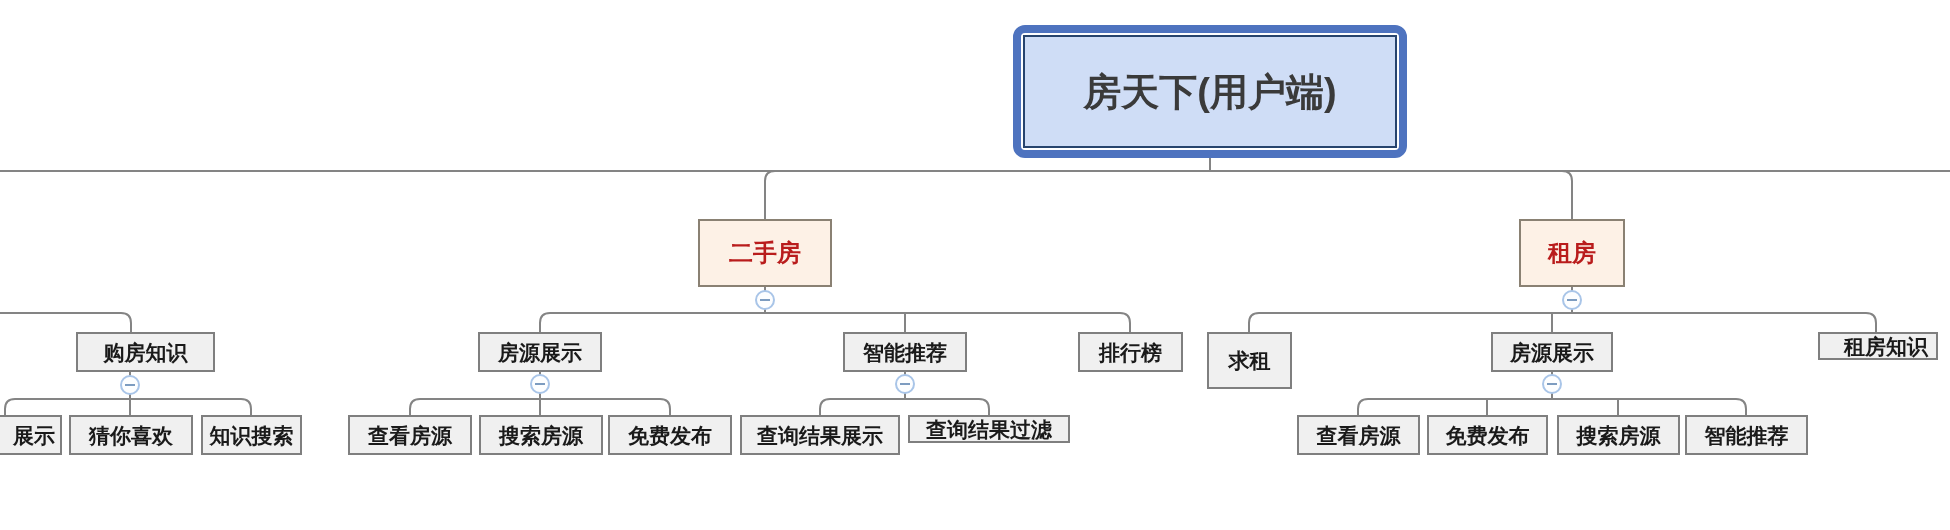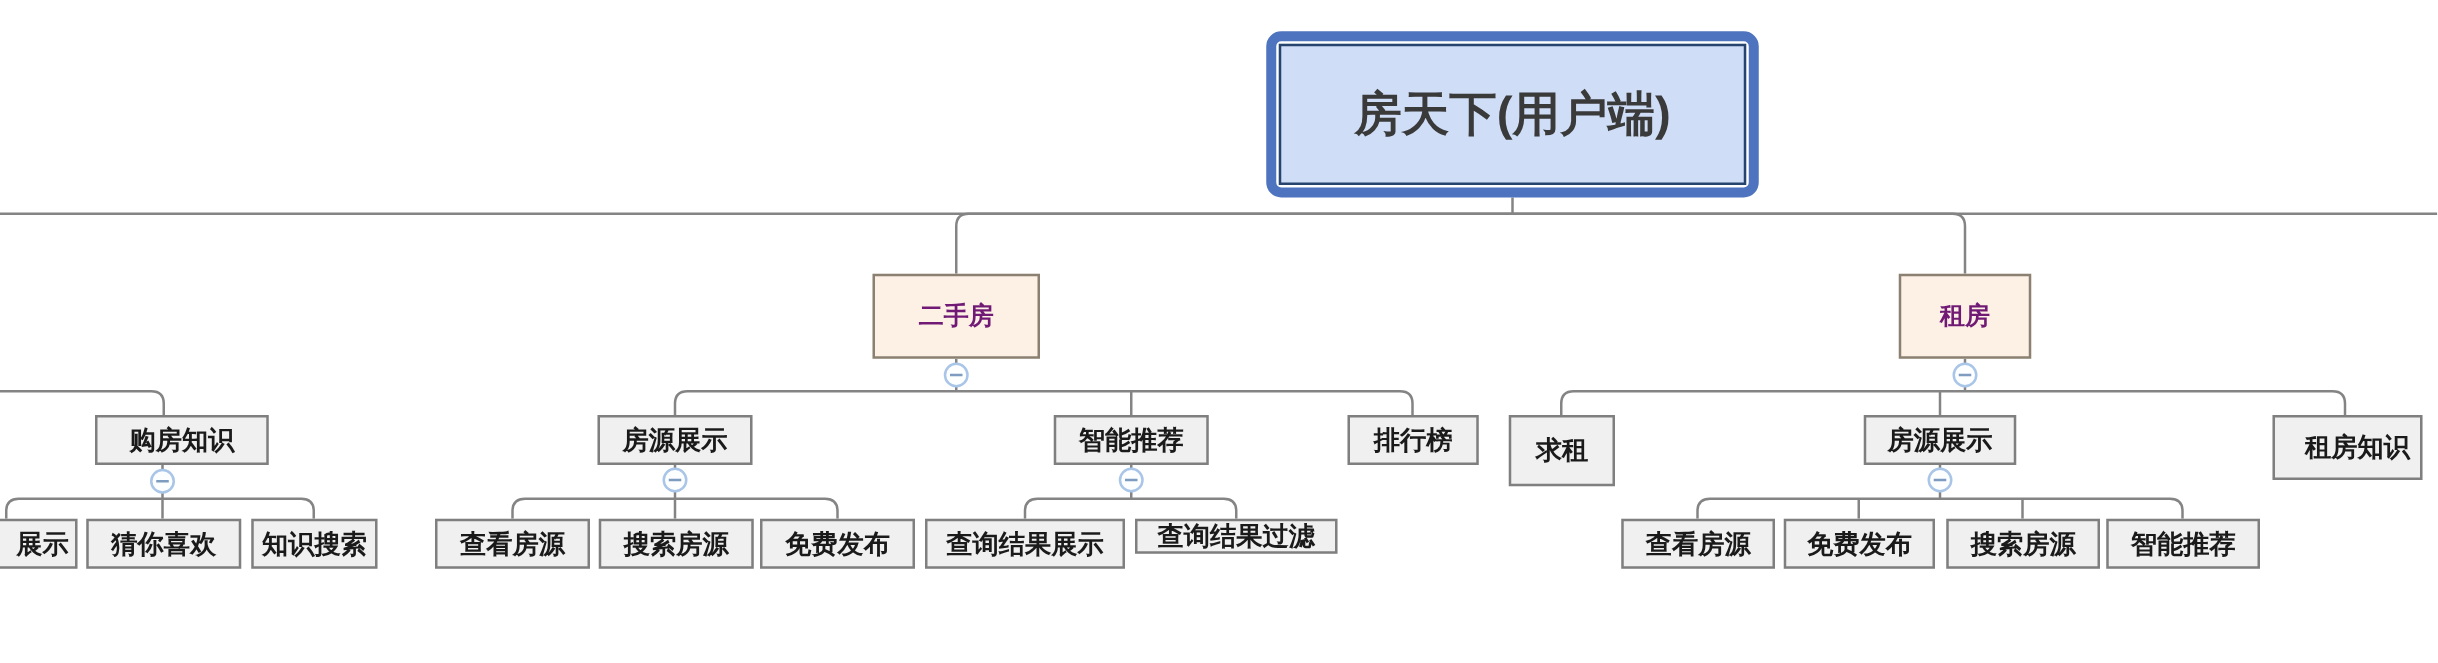--- a/index.html
+++ b/index.html
@@ -23,21 +23,21 @@
   #wires{position:absolute;left:0;top:0;width:1950px;height:530px;}
   .node{
     position:absolute;box-sizing:border-box;
     display:flex;align-items:center;justify-content:center;
     background:var(--node-fill);border:2px solid var(--node-border);
     color:var(--text);font-weight:bold;font-size:21px;line-height:1;
     white-space:nowrap;
   }
   .branch{
     background:var(--branch-fill);border:2px solid var(--branch-border);
-    font-size:20px;color:#701a75;
+    font-size:24px;color:#b91c1c;
   }
   .clip{justify-content:flex-end;padding-right:5px;}
   .root-outer{
     position:absolute;box-sizing:border-box;
     border:8px solid var(--root-border);border-radius:12px;
     background:#ffffff;padding:2px;
   }
   .root-inner{
     box-sizing:border-box;width:100%;height:100%;
     border:2px solid var(--root-inner-border);background:var(--root-fill);
@@ -101,21 +101,21 @@
 
   <div class="node branch" style="left:698px;top:219px;width:134px;height:68px;">二手房</div>
   <div class="node branch" style="left:1519px;top:219px;width:106px;height:68px;">租房</div>
 
   <div class="node" style="left:76px;top:332px;width:139px;height:40px;">购房知识</div>
   <div class="node" style="left:478px;top:332px;width:124px;height:40px;">房源展示</div>
   <div class="node" style="left:843px;top:332px;width:124px;height:40px;">智能推荐</div>
   <div class="node" style="left:1078px;top:332px;width:105px;height:40px;">排行榜</div>
   <div class="node" style="left:1207px;top:332px;width:85px;height:57px;">求租</div>
   <div class="node" style="left:1491px;top:332px;width:122px;height:40px;">房源展示</div>
-  <div class="node" style="left:1818px;top:332px;width:120px;height:52px;padding-left:16px;">租房知识</div>
+  <div class="node" style="left:1818px;top:332px;width:120px;height:28px;padding-left:16px;">租房知识</div>
 
   <div class="node clip" style="left:-58px;top:415px;width:120px;height:40px;">展示</div>
   <div class="node" style="left:69px;top:415px;width:124px;height:40px;">猜你喜欢</div>
   <div class="node" style="left:201px;top:415px;width:101px;height:40px;">知识搜索</div>
 
   <div class="node" style="left:348px;top:415px;width:124px;height:40px;">查看房源</div>
   <div class="node" style="left:479px;top:415px;width:124px;height:40px;">搜索房源</div>
   <div class="node" style="left:608px;top:415px;width:124px;height:40px;">免费发布</div>
 
   <div class="node" style="left:740px;top:415px;width:160px;height:40px;">查询结果展示</div>

